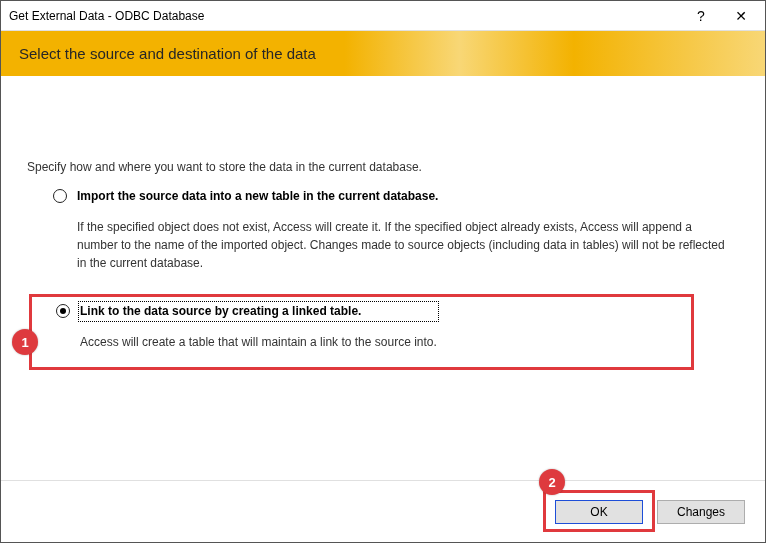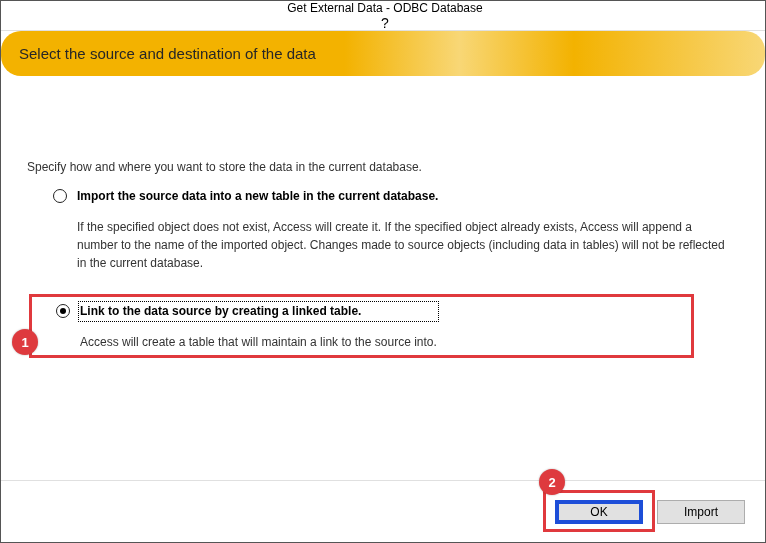--- a/index.html
+++ b/index.html
@@ -22,41 +22,39 @@
     flex-direction: column;
   }
   .titlebar {
     height: 30px;
     background: #ffffff;
     display: flex;
     align-items: center;
     padding: 0 4px 0 8px;
     color: #000;
     border-bottom: 1px solid #e0e0e0;
-    flex-direction: column;
   }
   .titlebar .title {
     flex: 1;
     font-size: 12px;
   }
   .titlebar .ctrl {
     width: 40px;
     height: 28px;
     display: flex;
     align-items: center;
     justify-content: center;
     font-size: 14px;
     color: #000;
     cursor: pointer;
   }
   .header-band {
     background: linear-gradient(to right, #f3b200 0%, #f3b200 45%, #f8d776 60%, #f3b200 75%, #f8d776 100%);
     background-color: #f3b200;
     padding: 14px 18px;
-    border-radius: 20px;
   }
   .header-band .heading {
     color: #262626;
     font-size: 15px;
   }
   .content {
     flex: 1;
     padding: 22px 22px 22px 26px;
     color: #333;
     font-size: 12px;
@@ -100,21 +98,21 @@
     color: #000;
     line-height: 1.4;
   }
   .option .desc {
     margin-top: 13px;
     line-height: 1.5;
     color: #333;
   }
   .highlight-box {
     border: 3px solid #e0393d;
-    padding: 6px 8px 4px 24px;
+    padding: 6px 8px 16px 24px;
     margin-left: 2px;
     width: 665px;
     position: relative;
   }
   .callout {
     position: absolute;
     width: 26px;
     height: 26px;
     background: #de3a3e;
     border-radius: 50%;
@@ -146,21 +144,21 @@
     border: 1px solid #adadad;
     background: #e1e1e1;
     font-family: inherit;
     font-size: 12px;
     cursor: pointer;
     display: inline-flex;
     align-items: center;
     justify-content: center;
   }
   .btn.ok {
-    border: 4px solid #1d4ed8;
+    border: 1px solid #1d4ed8;
   }
   .ok-highlight {
     position: absolute;
     border: 3px solid #e0393d;
     width: 112px;
     height: 42px;
     right: 110px;
     top: 9px;
     pointer-events: none;
   }
@@ -210,16 +208,16 @@
     </div>
 
     <div class="callout callout-1">1</div>
 
   </div>
 
   <div class="footer">
     <div class="ok-highlight"></div>
     <div class="callout callout-2">2</div>
     <button class="btn ok">OK</button>
-    <button class="btn">Import</button>
+    <button class="btn">Changes</button>
   </div>
 
 </div>
 
 </body></html>

